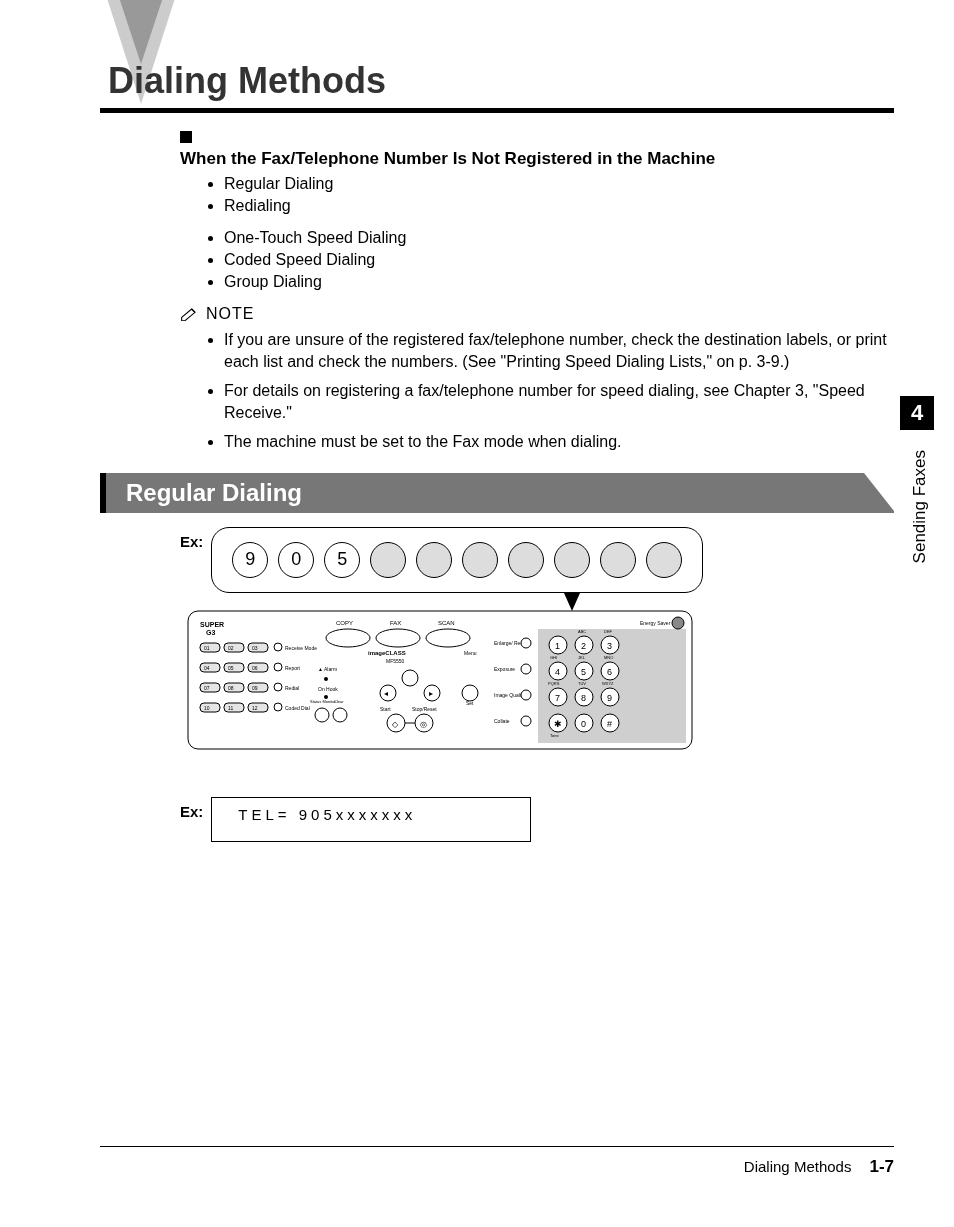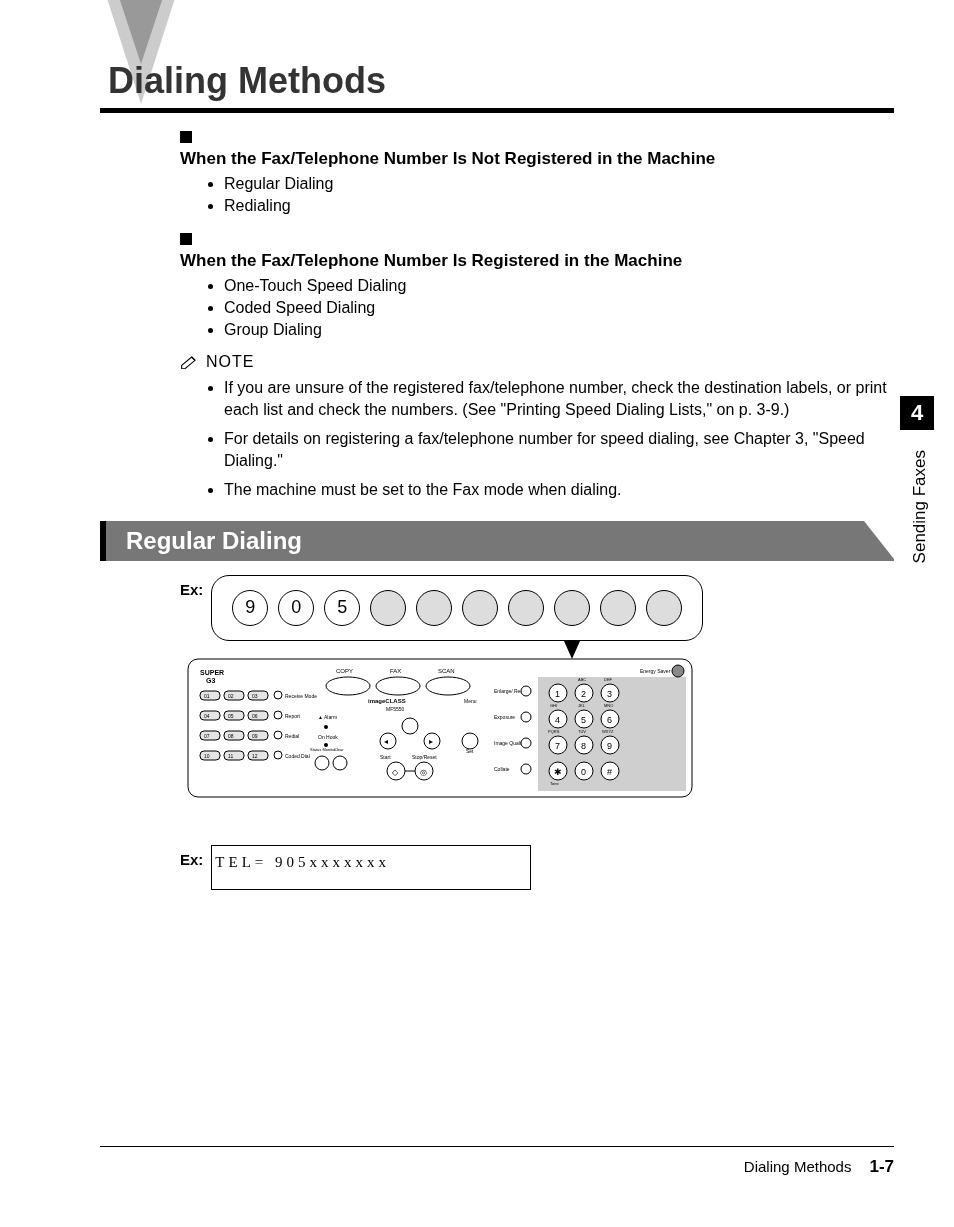--- a/index.html
+++ b/index.html
@@ -71,22 +71,22 @@
     width:36px; height:36px; border-radius:50%;
     border:1px solid #000; background:#ddd;
     display:flex; align-items:center; justify-content:center;
     font-size:18px;
   }
   .keycircle.filled { background:#fff;}
   .panel-svg-wrap { margin-left:80px; margin-top:0;}
   .lcd-row{ display:flex; align-items:flex-start; gap:8px; margin-left:80px; margin-top:30px;}
   .lcd-box{
     border:1px solid #000;
-    padding: 8px 10px 18px 3px;
-    font-family: Liberation Serif, serif;
+    padding: 8px 10px 18px 26px;
+    font-family: Liberation Sans, sans-serif;
     letter-spacing: 4px;
     font-size:15px;
     min-width: 320px;
   }
   .side-tab{
     position:absolute;
     right:20px; top:396px;
     width:34px; height:34px;
     background:#000; color:#fff;
     display:flex; align-items:center; justify-content:center;
@@ -129,40 +129,36 @@
 
   <div class="sec-heading">
     <span class="sq"></span>
     <span class="txt">When the Fax/Telephone Number Is Not Registered in the Machine</span>
   </div>
   <ul class="bullet-list">
     <li>Regular Dialing</li>
     <li>Redialing</li>
   </ul>
 
-  <div class="sec-heading">
-    <span class="sq"></span>
-    <span class="txt">When the Fax/Telephone Number Is Registered in the Machine</span>
-  </div>
   <ul class="bullet-list">
     <li>One-Touch Speed Dialing</li>
     <li>Coded Speed Dialing</li>
     <li>Group Dialing</li>
   </ul>
 
   <div class="note-row">
     <svg class="note-icon" viewBox="0 0 24 16">
       <path d="M2 12 L14 2 L18 6 L6 16 L2 16 Z" fill="none" stroke="#000" stroke-width="1.3"></path>
       <path d="M14 2 L18 6" fill="none" stroke="#000" stroke-width="1.3"></path>
     </svg>
     <span class="note-lbl">NOTE</span>
   </div>
   <ul class="note-list">
     <li>If you are unsure of the registered fax/telephone number, check the destination labels, or print each list and check the numbers. (See "Printing Speed Dialing Lists," on p. 3-9.)</li>
-    <li>For details on registering a fax/telephone number for speed dialing, see Chapter 3, "Speed Dialing."</li>
+    <li>For details on registering a fax/telephone number for speed dialing, see Chapter 3, "Speed Receive."</li>
     <li>The machine must be set to the Fax mode when dialing.</li>
   </ul>
 
   <div class="section-bar">
     <span>Regular Dialing</span>
   </div>
 
 
   <div class="ex-row">
     <span class="ex-lbl">Ex:</span>

